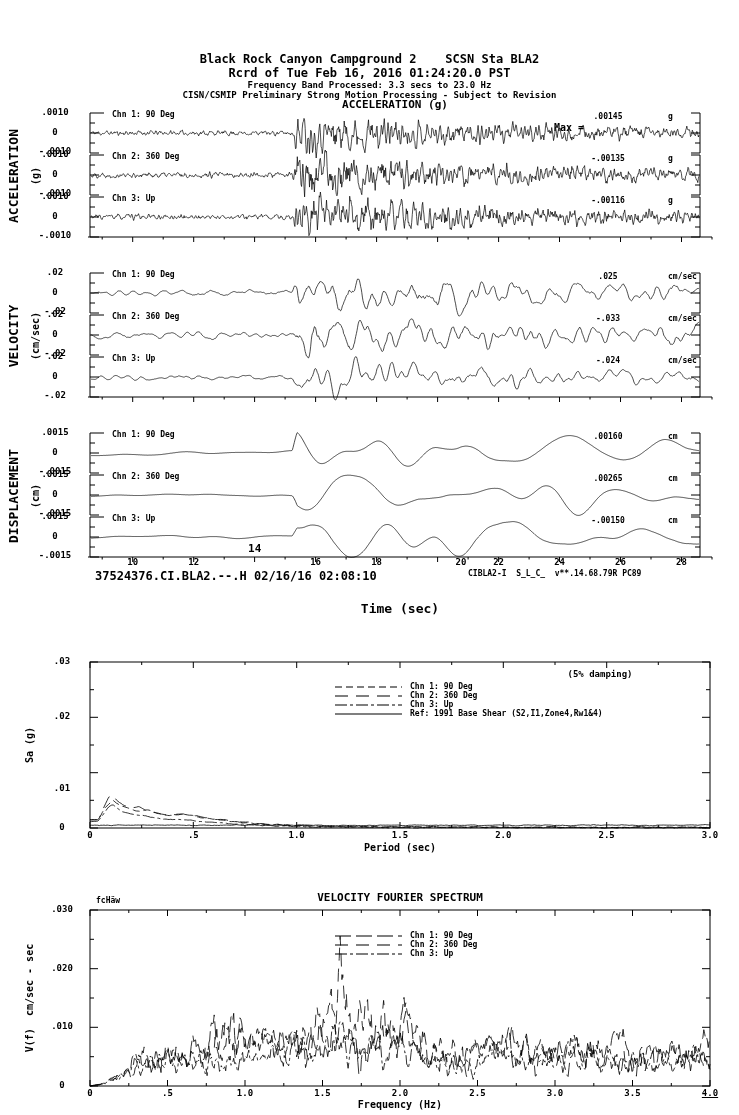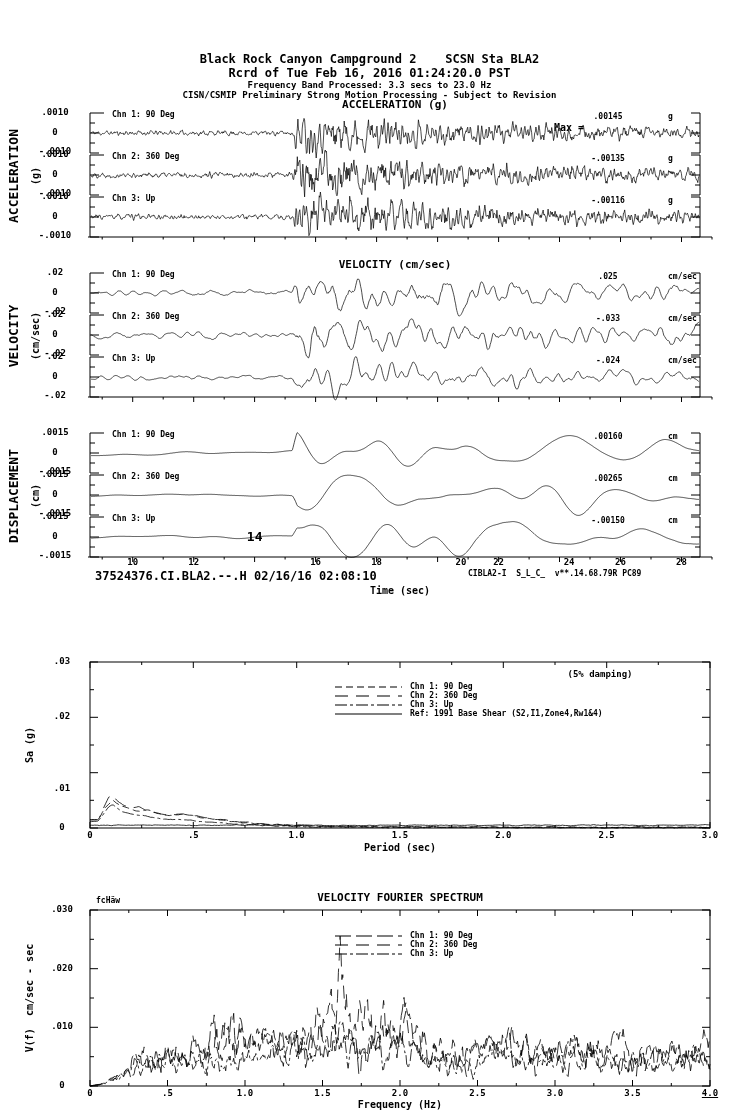--- a/index.html
+++ b/index.html
@@ -88,21 +88,20 @@
     <div class="abs rgt" style="left: 26px; top: 189px; width: 58px; font-size: 9px;">-.0010</div>
     <div class="abs" style="left: 112px; top: 153px; font-size: 8px;">Chn 2: 360 Deg</div>
     <div class="abs rgt" style="left: 558px; top: 155px; width: 100px; font-size: 8px;">-.00135</div>
     <div class="abs" style="left: 668px; top: 155px; font-size: 8px;">g</div>
     <div class="abs rgt" style="left: 26px; top: 192px; width: 58px; font-size: 9px;">.0010</div>
     <div class="abs rgt" style="left: 26px; top: 212px; width: 58px; font-size: 9px;">0</div>
     <div class="abs rgt" style="left: 26px; top: 231px; width: 58px; font-size: 9px;">-.0010</div>
     <div class="abs" style="left: 112px; top: 195px; font-size: 8px;">Chn 3: Up</div>
     <div class="abs rgt" style="left: 558px; top: 197px; width: 100px; font-size: 8px;">-.00116</div>
     <div class="abs" style="left: 668px; top: 197px; font-size: 8px;">g</div>
-    <div class="abs ctr" style="left: 90px; top: 259px; width: 610px; font-size: 11px;">VELOCITY (cm/sec)</div>
     <div class="abs" style="left: 14px; top: 336px; font-size: 13px; transform: translate(-50%, -50%) rotate(-90deg);">VELOCITY</div>
     <div class="abs" style="left: 36px; top: 336px; font-size: 10px; transform: translate(-50%, -50%) rotate(-90deg);">(cm/sec)</div>
     <div class="abs rgt" style="left: 26px; top: 268px; width: 58px; font-size: 9px;">.02</div>
     <div class="abs rgt" style="left: 26px; top: 288px; width: 58px; font-size: 9px;">0</div>
     <div class="abs rgt" style="left: 26px; top: 307px; width: 58px; font-size: 9px;">-.02</div>
     <div class="abs" style="left: 112px; top: 271px; font-size: 8px;">Chn 1: 90 Deg</div>
     <div class="abs rgt" style="left: 558px; top: 273px; width: 100px; font-size: 8px;">.025</div>
     <div class="abs" style="left: 668px; top: 273px; font-size: 8px;">cm/sec</div>
     <div class="abs rgt" style="left: 26px; top: 310px; width: 58px; font-size: 9px;">.02</div>
     <div class="abs rgt" style="left: 26px; top: 330px; width: 58px; font-size: 9px;">0</div>
@@ -131,29 +130,29 @@
     <div class="abs rgt" style="left: 558px; top: 475px; width: 100px; font-size: 8px;">.00265</div>
     <div class="abs" style="left: 668px; top: 475px; font-size: 8px;">cm</div>
     <div class="abs rgt" style="left: 26px; top: 512px; width: 58px; font-size: 9px;">.0015</div>
     <div class="abs rgt" style="left: 26px; top: 532px; width: 58px; font-size: 9px;">0</div>
     <div class="abs rgt" style="left: 26px; top: 551px; width: 58px; font-size: 9px;">-.0015</div>
     <div class="abs" style="left: 112px; top: 515px; font-size: 8px;">Chn 3: Up</div>
     <div class="abs rgt" style="left: 558px; top: 517px; width: 100px; font-size: 8px;">-.00150</div>
     <div class="abs" style="left: 668px; top: 517px; font-size: 8px;">cm</div>
     <div class="abs ctr" style="left: 117.686px; top: 558px; width: 30px; font-size: 9px;">10</div>
     <div class="abs ctr" style="left: 178.667px; top: 558px; width: 30px; font-size: 9px;">12</div>
-    <div class="abs ctr" style="left: 239.647px; top: 530px; width: 30px; font-size: 13px;">14</div>
+    <div class="abs ctr" style="left: 239.647px; top: 543px; width: 30px; font-size: 11px;">14</div>
     <div class="abs ctr" style="left: 300.627px; top: 558px; width: 30px; font-size: 9px;">16</div>
     <div class="abs ctr" style="left: 361.608px; top: 558px; width: 30px; font-size: 9px;">18</div>
     <div class="abs ctr" style="left: 446px; top: 558px; width: 30px; font-size: 9px;">20</div>
     <div class="abs ctr" style="left: 483.569px; top: 558px; width: 30px; font-size: 9px;">22</div>
-    <div class="abs ctr" style="left: 544.549px; top: 558px; width: 30px; font-size: 9px; text-align: right;">24</div>
+    <div class="abs ctr" style="left: 544.549px; top: 558px; width: 30px; font-size: 9px;">24</div>
     <div class="abs ctr" style="left: 605.529px; top: 558px; width: 30px; font-size: 9px;">26</div>
     <div class="abs ctr" style="left: 666.51px; top: 558px; width: 30px; font-size: 9px;">28</div>
-    <div class="abs ctr" style="left: 340px; top: 586px; width: 120px; font-size: 10px;">Time (sec)</div>
+    <div class="abs ctr" style="left: 340px; top: 602px; width: 120px; font-size: 13px;">Time (sec)</div>
     <div class="abs" style="left: 95px; top: 570px; font-size: 12px;">37524376.CI.BLA2.--.H 02/16/16 02:08:10</div>
     <div class="abs" style="left: 468px; top: 570px; font-size: 8px;">CIBLA2-I  S_L_C_  v**.14.68.79R PC89</div>
     <div class="abs rgt" style="left: 40px; top: 657px; width: 44px; font-size: 9px;">.03</div>
     <div class="abs rgt" style="left: 40px; top: 712.333px; width: 44px; font-size: 9px;">.02</div>
     <div class="abs rgt" style="left: 40px; top: 767.667px; width: 44px; font-size: 9px; margin-top: 16px;">.01</div>
     <div class="abs rgt" style="left: 40px; top: 823px; width: 44px; font-size: 9px;">0</div>
     <div class="abs ctr" style="left: 70px; top: 831px; width: 40px; font-size: 9px;">0</div>
     <div class="abs ctr" style="left: 173.333px; top: 831px; width: 40px; font-size: 9px;">.5</div>
     <div class="abs ctr" style="left: 276.667px; top: 831px; width: 40px; font-size: 9px;">1.0</div>
     <div class="abs ctr" style="left: 380px; top: 831px; width: 40px; font-size: 9px;">1.5</div>

